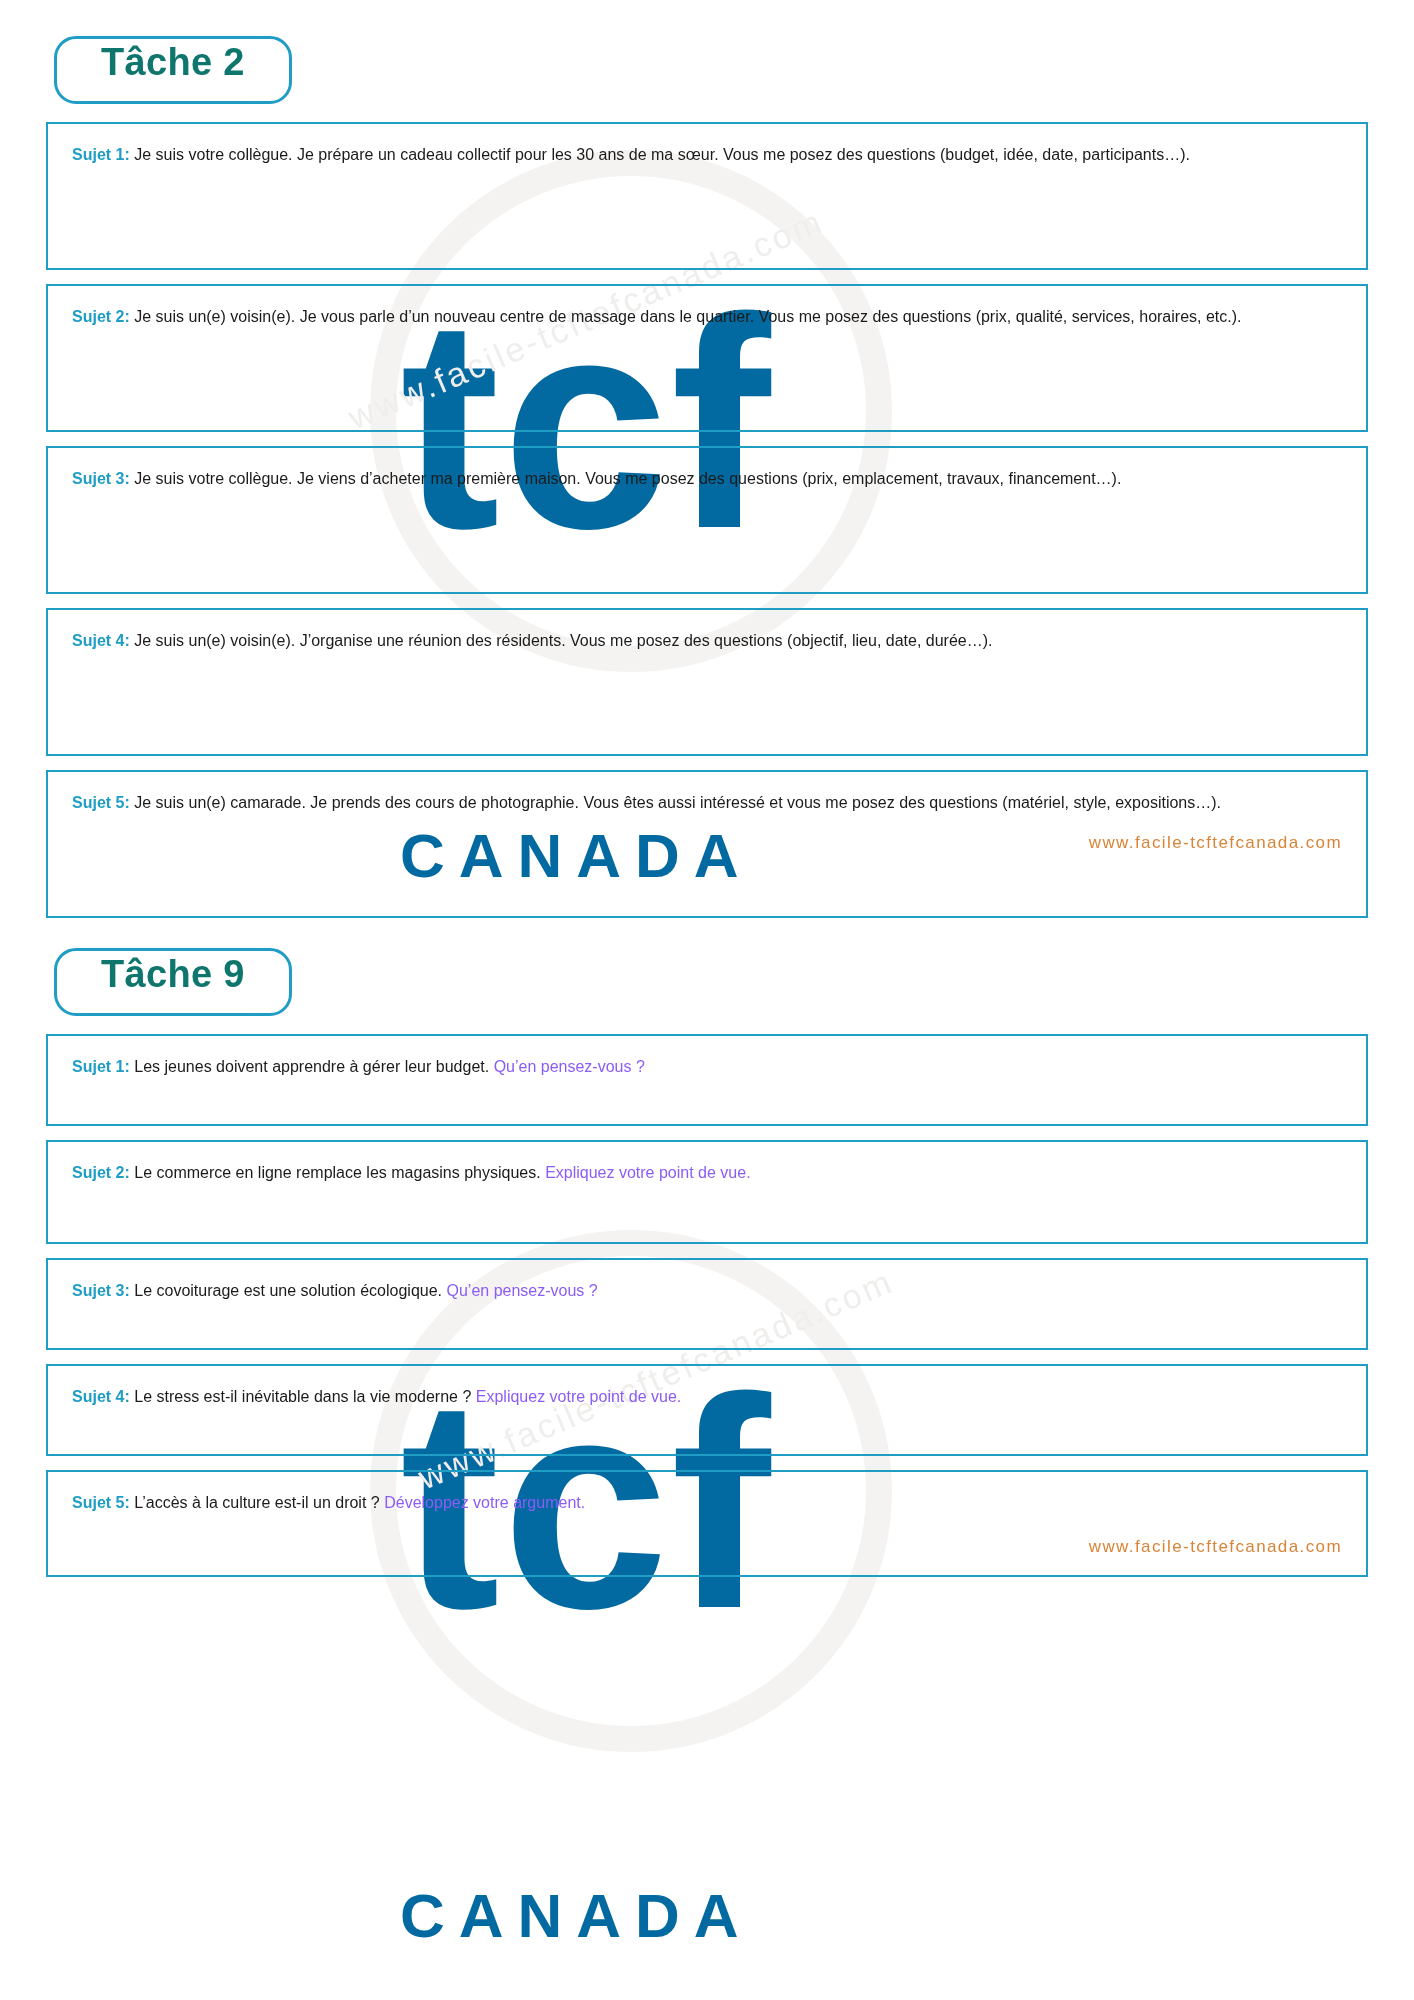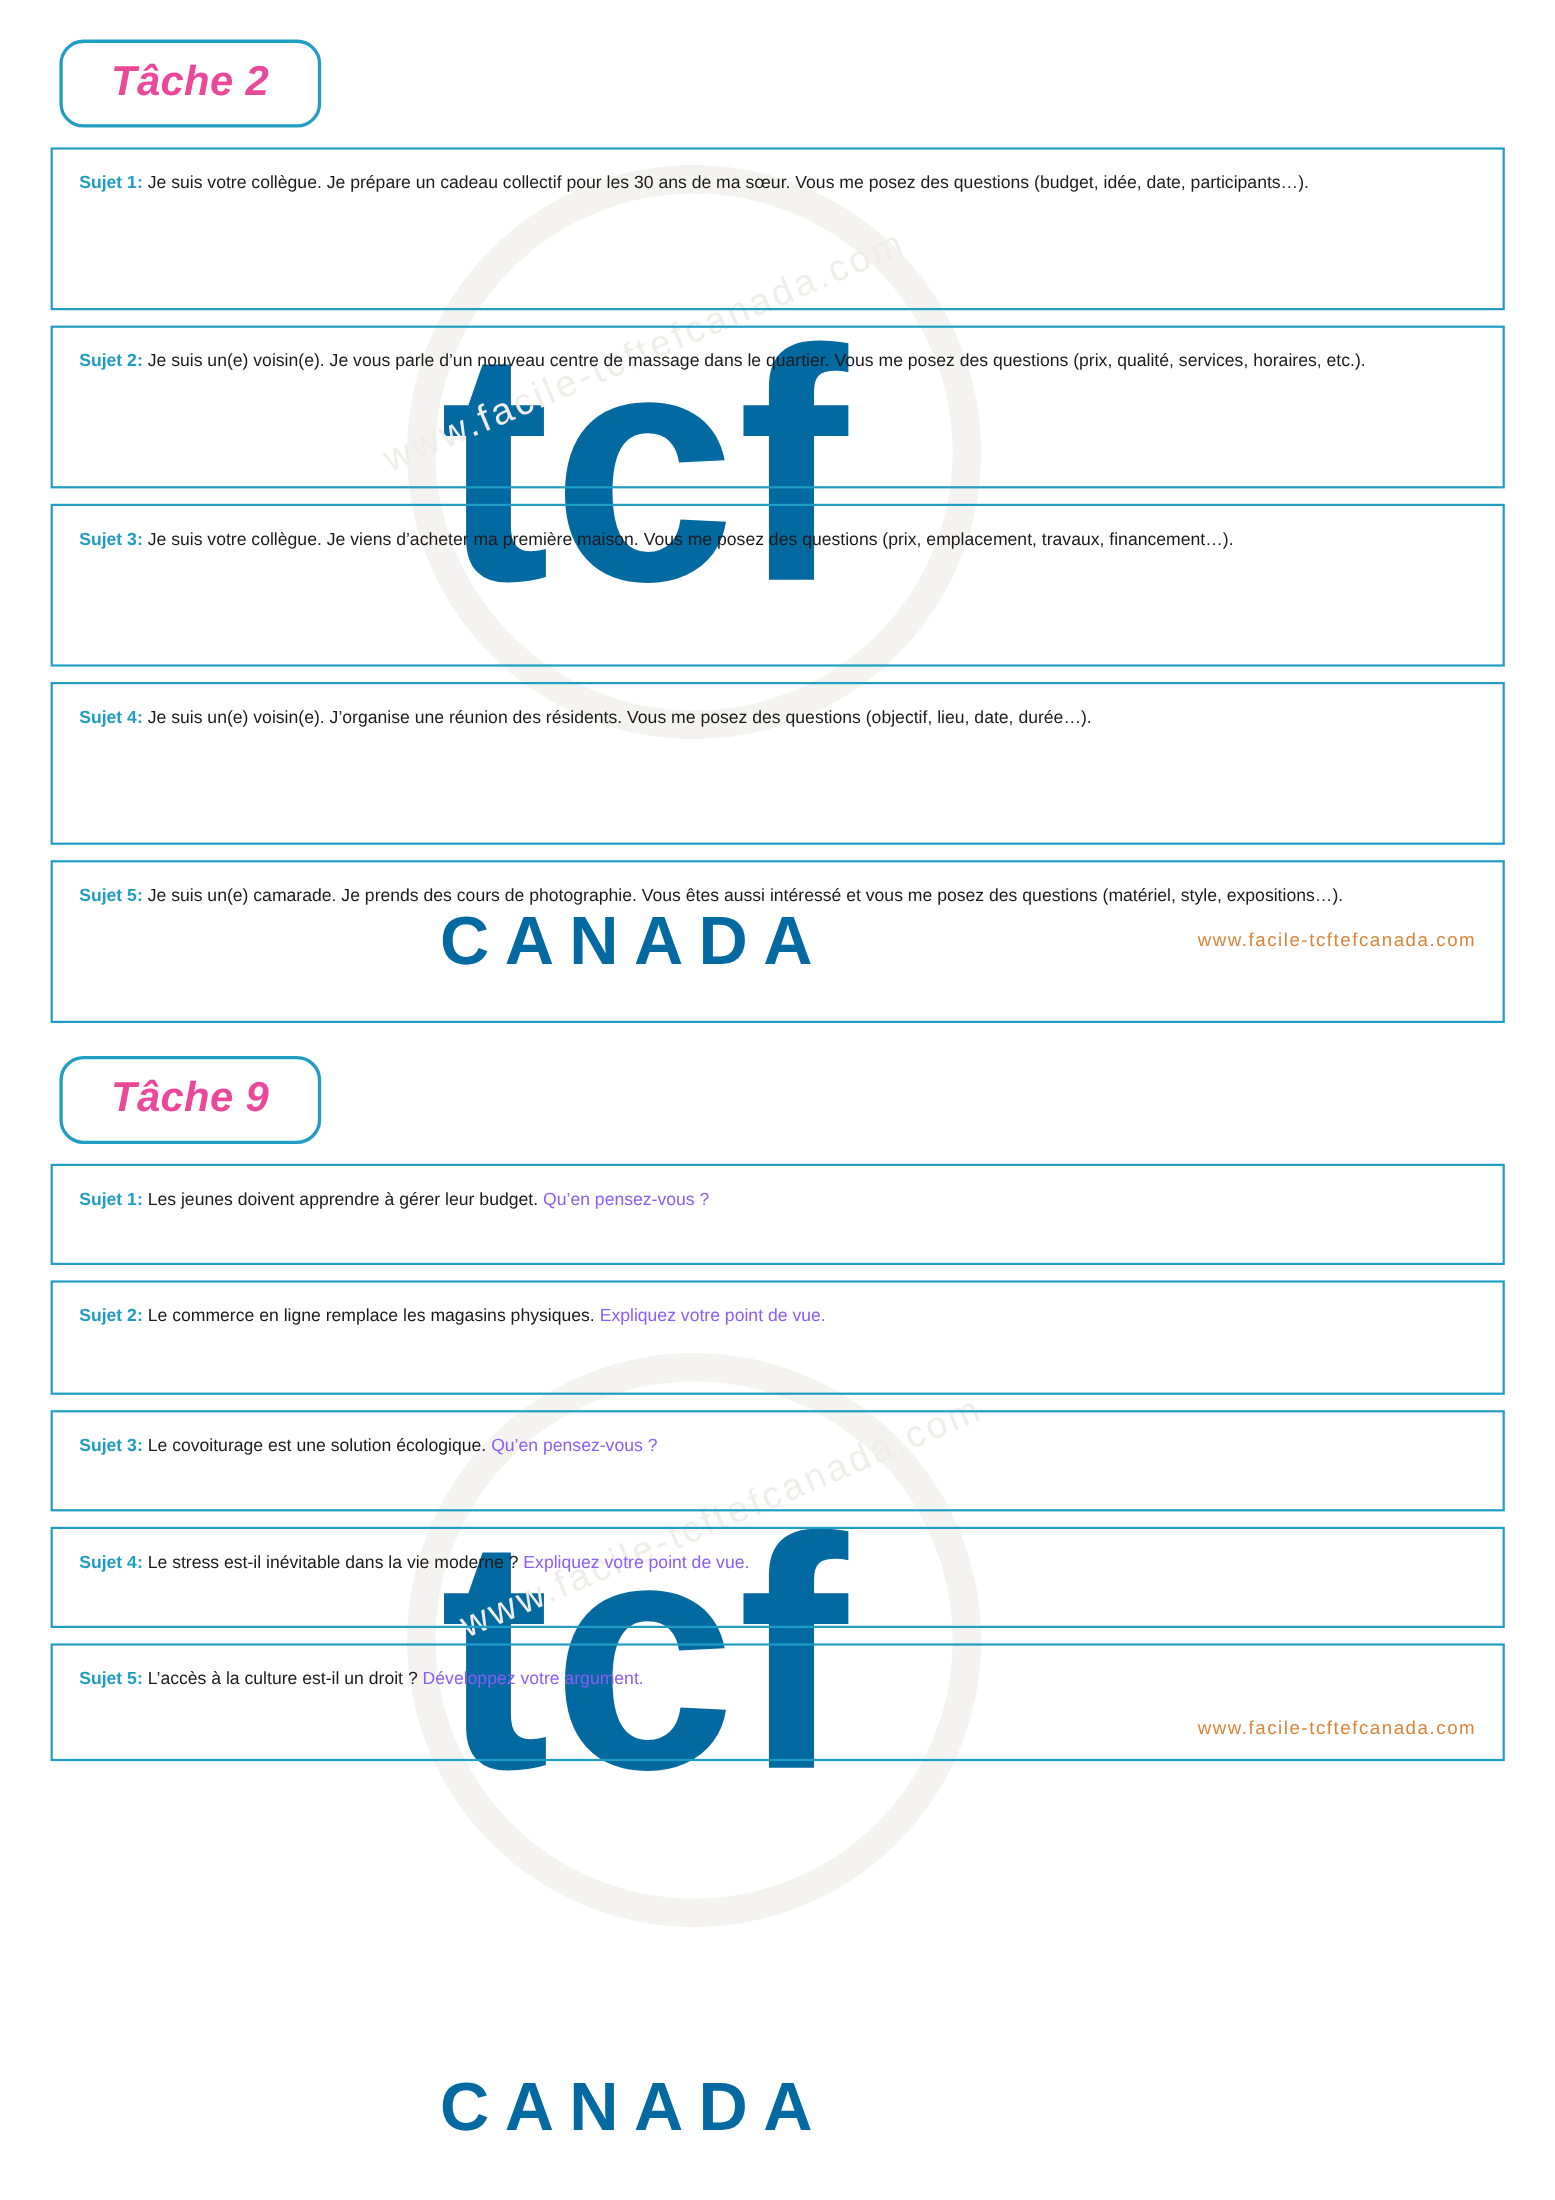--- a/index.html
+++ b/index.html
@@ -54,30 +54,29 @@
     transform: rotate(-23deg);
     white-space: nowrap;
     user-select: none;
   }
 
   
   .task-badge {
     display: inline-block;
     border: 3px solid #1f9dc4;
     border-radius: 22px;
-    padding: 14px 44px 17px 44px;
-    color: #ec4899;
+    padding: 2px 44px 17px 44px;
+    color: #0f766e;
     font-size: 38px;
     font-weight: bold;
     letter-spacing: .3px;
     background: #ffffff;
     position: relative;
     z-index: 2;
     margin-left: 8px;
-    font-style: italic;
   }
 
   .task-block { position: relative; z-index: 2; }
   .task-block + .task-block { margin-top: 30px; }
 
   .items { margin-top: 18px; }
 
   .item {
     border: 2px solid #1f9dc4;
     background: transparent;

